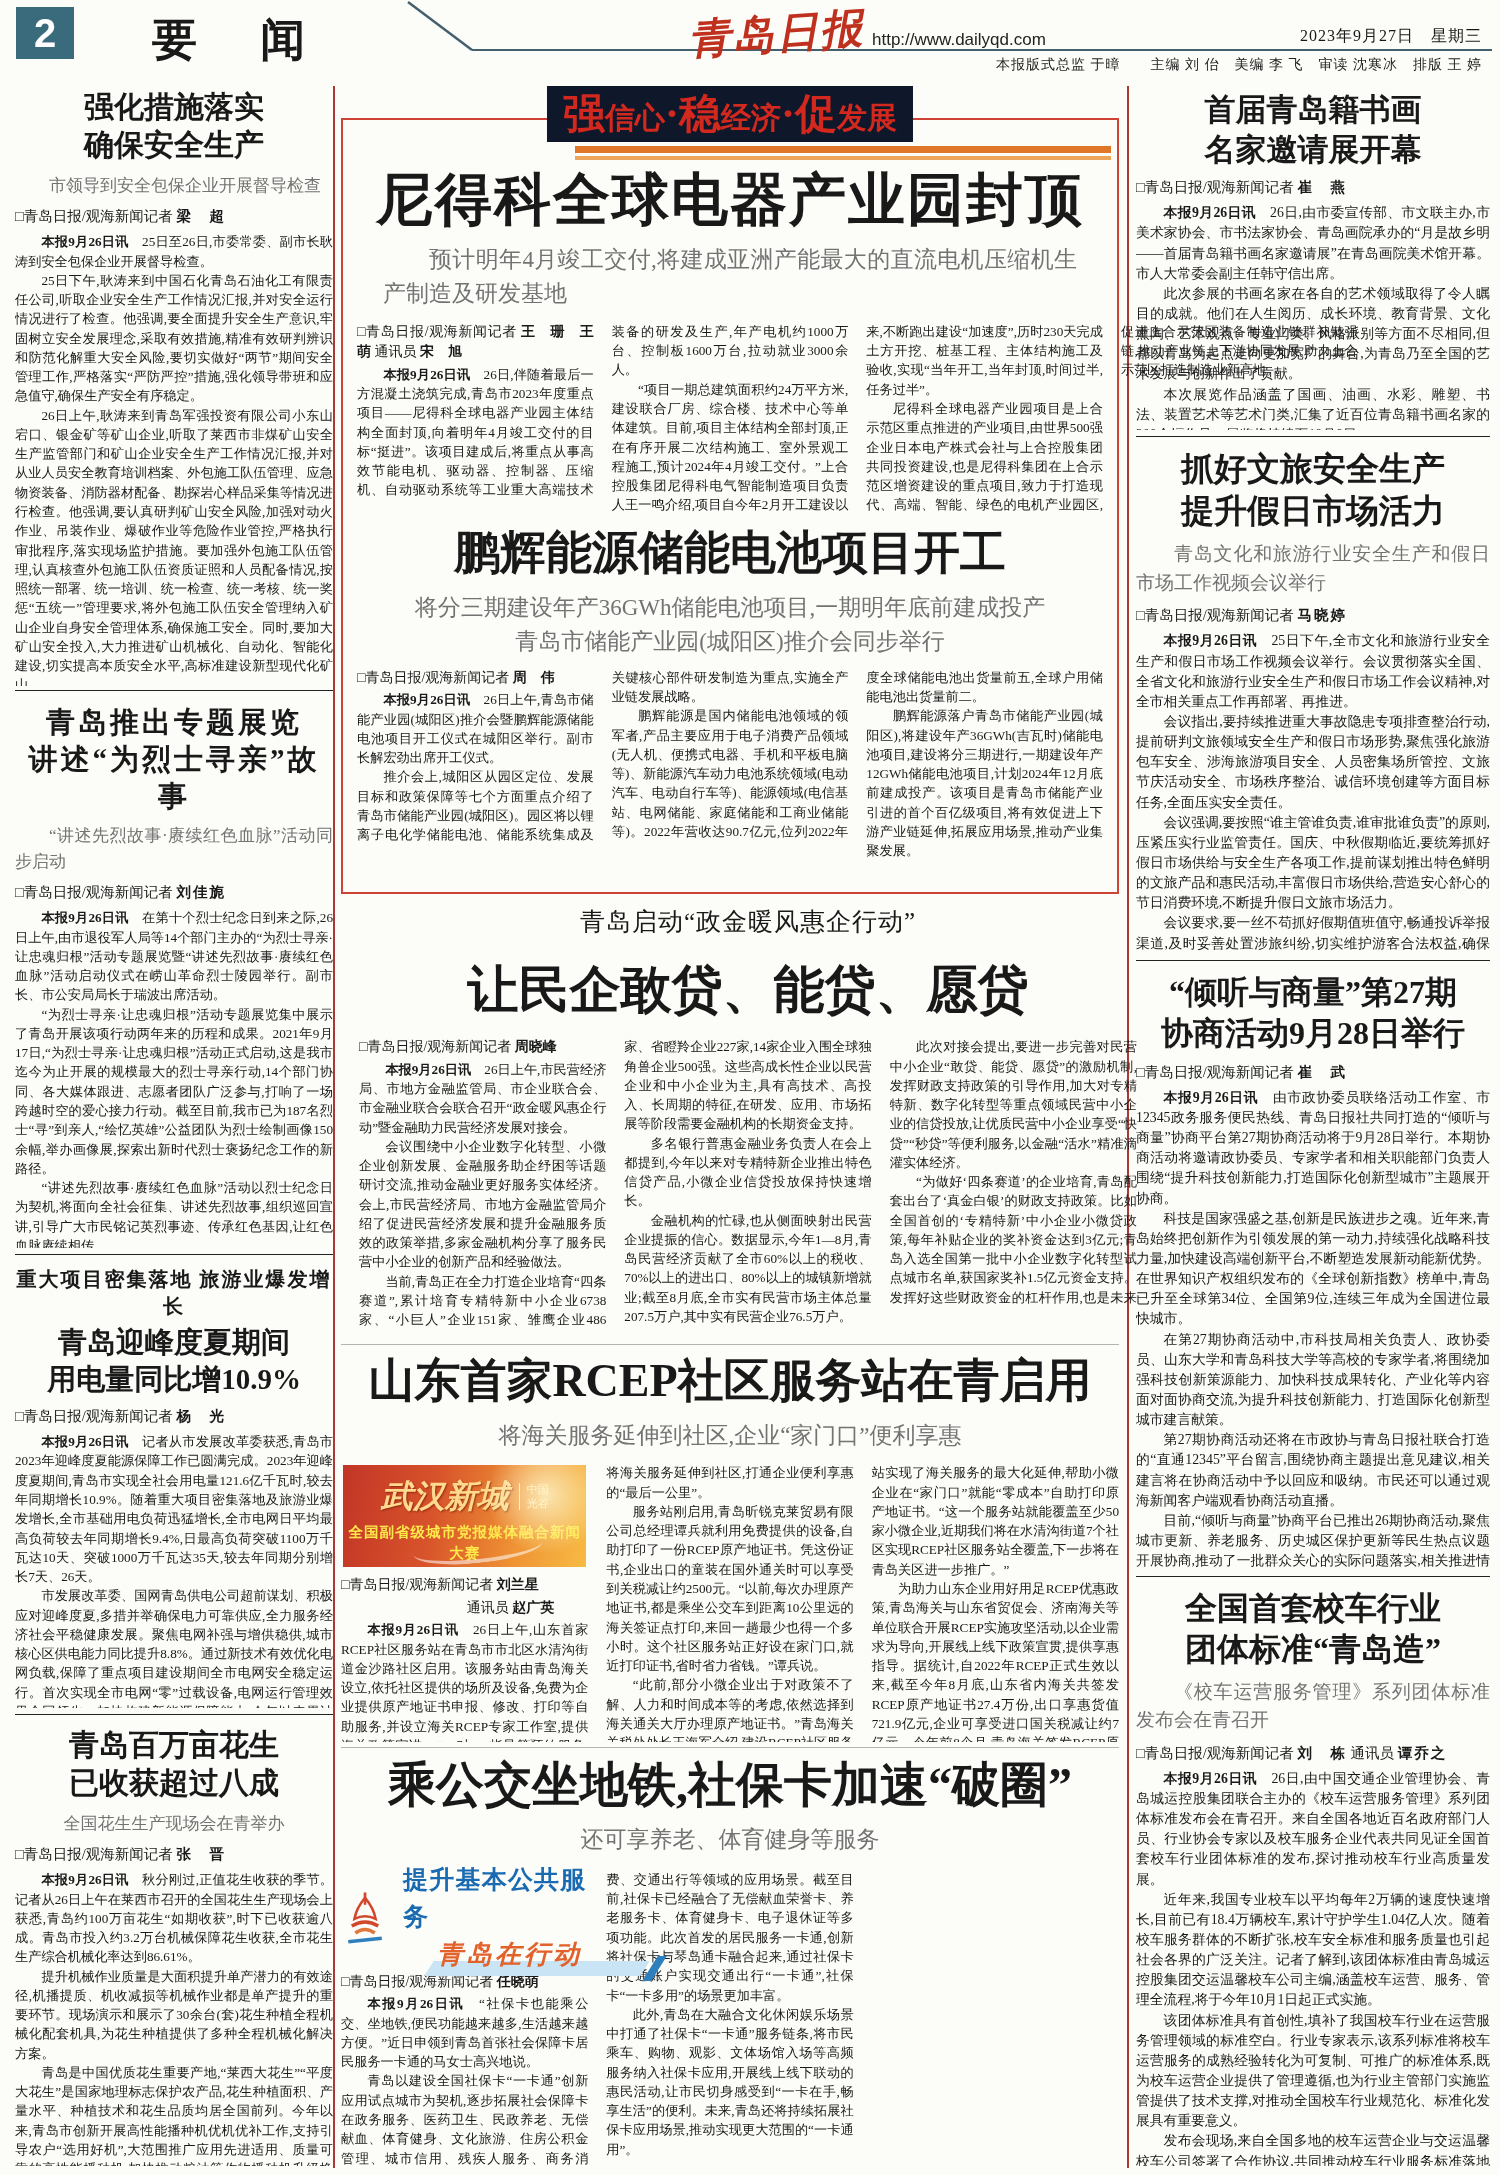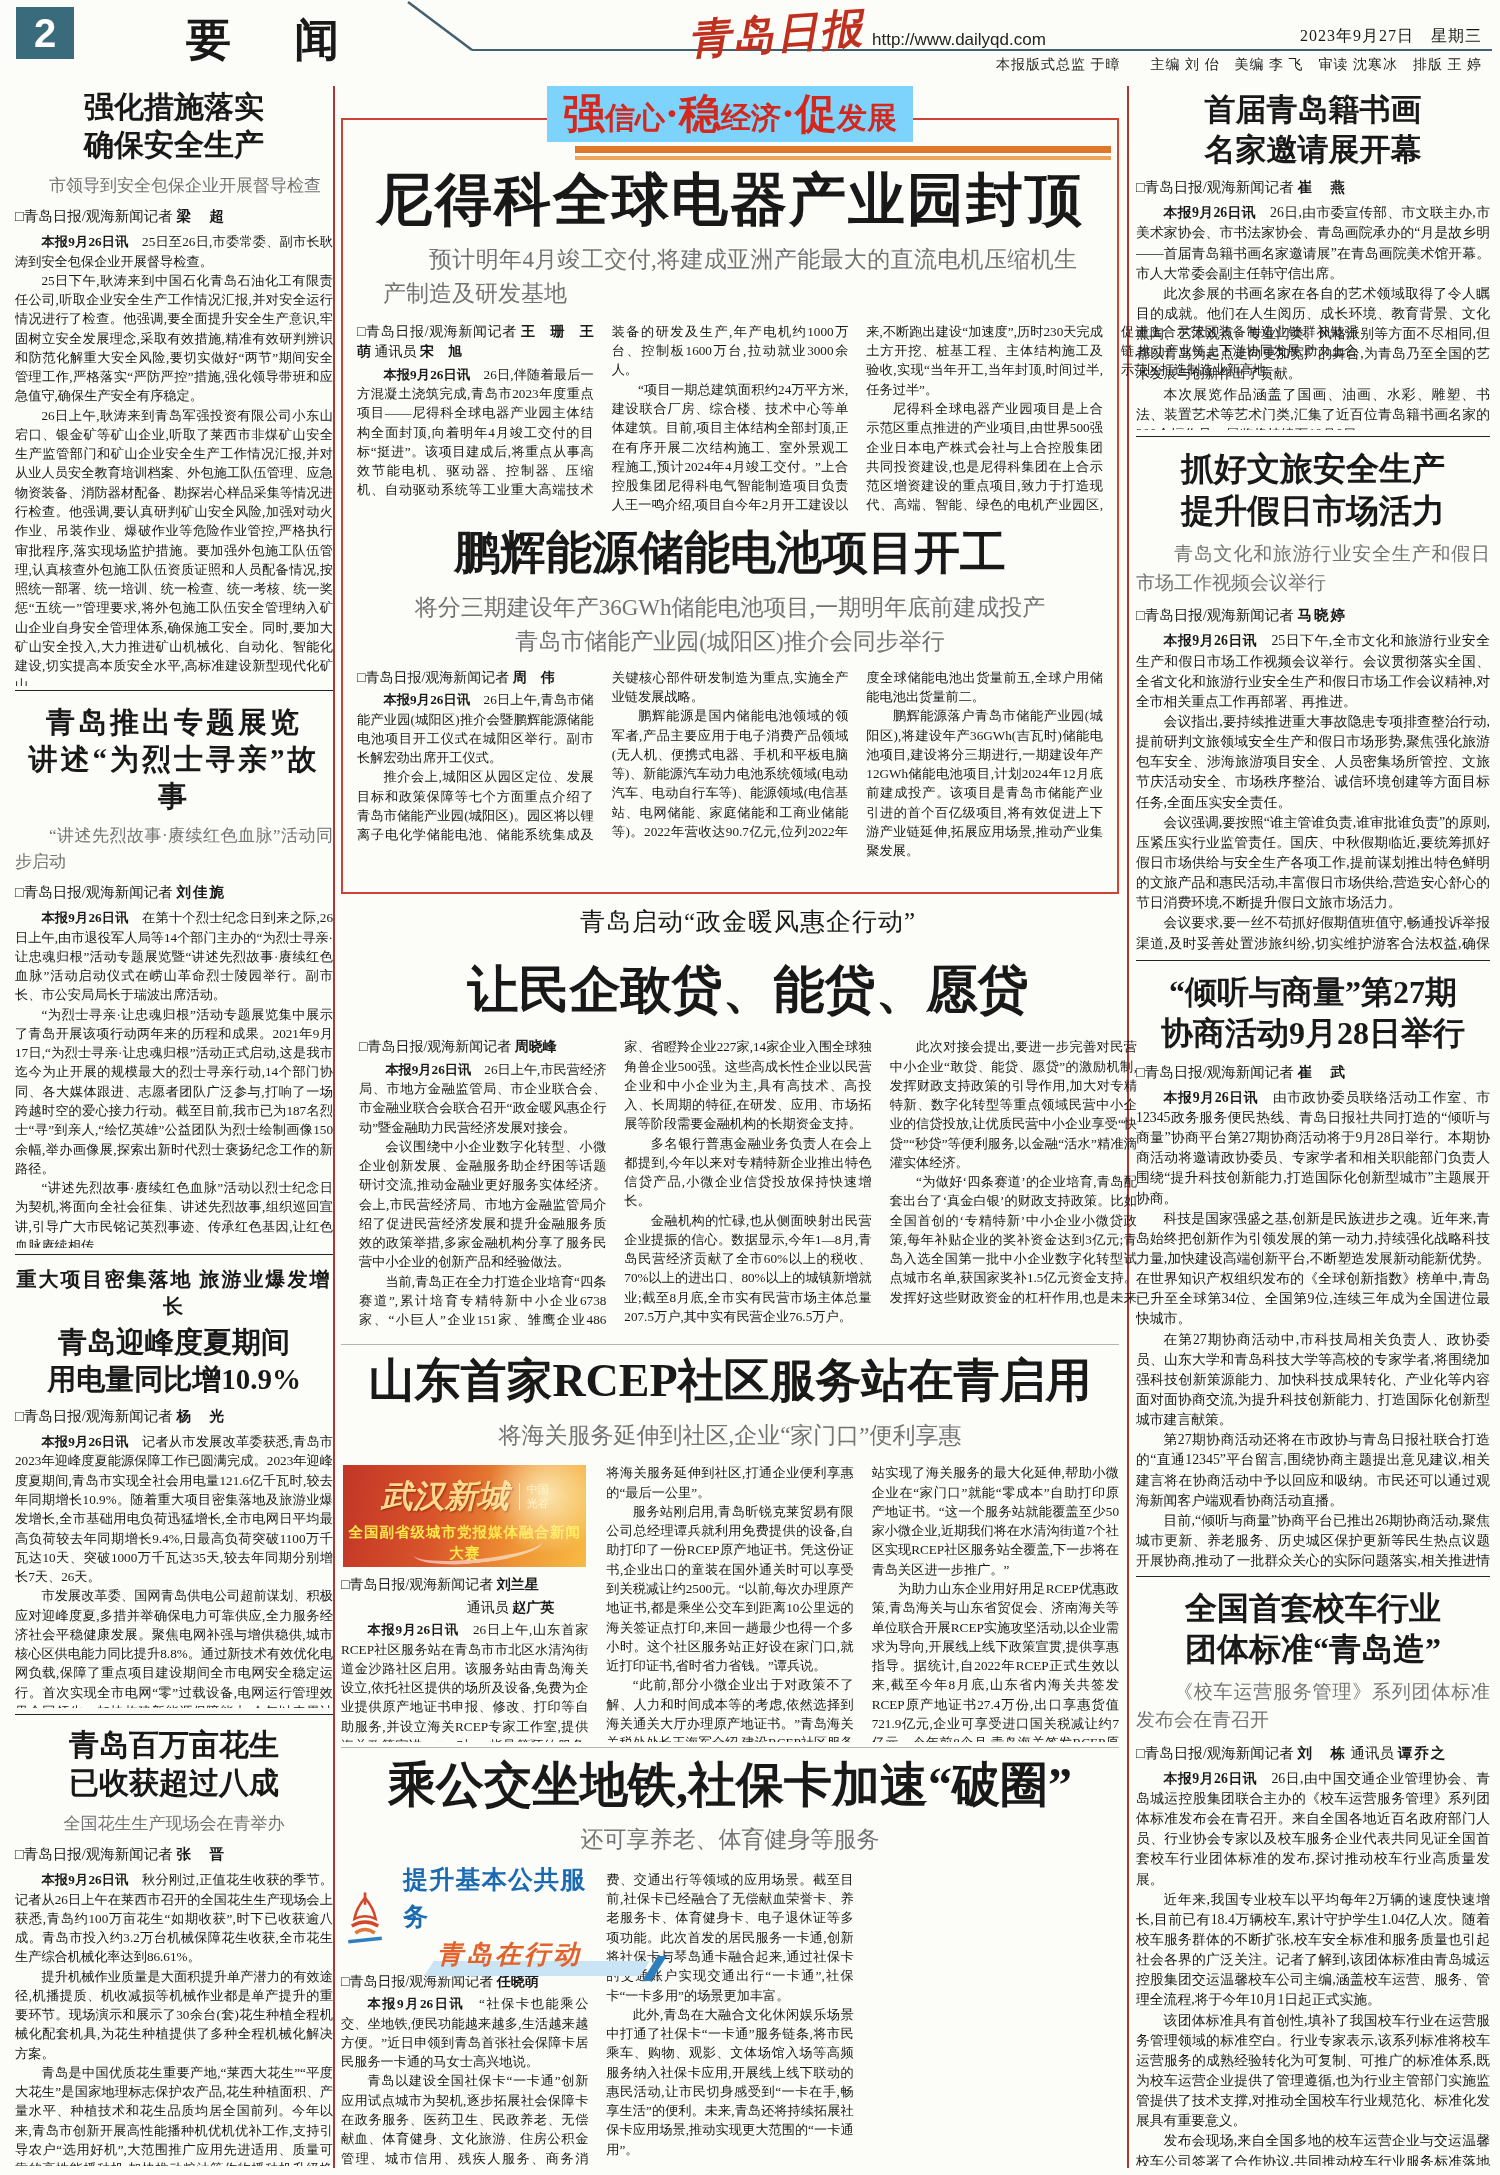--- a/index.html
+++ b/index.html
@@ -2,21 +2,21 @@
 <html><head>
 <meta charset="utf-8">
 <style>
   html,body{margin:0;padding:0;background:#d8d8d2;}
   .page{position:relative;width:1500px;height:2175px;margin:0 auto;background:#fcfcf8;
         font-family:"Liberation Serif","DejaVu Serif",serif;color:#191919;overflow:hidden;}
   
   .pagenum{position:absolute;left:16px;top:7px;width:58px;height:52px;background:#3a6b7d;color:#fff;
            display:flex;align-items:center;justify-content:center;font-family:"Liberation Sans","DejaVu Sans",sans-serif;
            font-size:40px;font-weight:bold;}
-  .section-name{position:absolute;left:152px;top:10px;font-size:45px;font-weight:900;letter-spacing:26px;margin-left:34px;}
+  .section-name{position:absolute;left:152px;top:10px;font-size:45px;font-weight:900;letter-spacing:26px;}
   .masthead{position:absolute;left:688px;top:6px;font-size:42px;font-weight:bold;font-style:italic;
             color:#c0301f;transform:rotate(-4deg);letter-spacing:2px;}
   .site-url{position:absolute;left:872px;top:30px;font-size:17px;color:#222;
             font-family:"Liberation Sans","DejaVu Sans",sans-serif;}
   .dateline{position:absolute;right:18px;top:26px;font-size:16px;letter-spacing:1px;margin-left:41px;}
   .staffline{position:absolute;right:18px;top:56px;font-size:14px;letter-spacing:1px;color:#222;}
   .hdr-svg{position:absolute;left:0;top:0;}
   
   .vsep{position:absolute;top:86px;height:2082px;width:2px;background:#a83a33;}
   .hsep{position:absolute;height:1px;background:#222;}
@@ -30,21 +30,21 @@
   .sub.ctr{text-align:center;text-indent:0;white-space:pre-line;}
   .sub.big{font-size:23px;}
   .by{font-size:14.5px;margin-top:9px;}
   .by b{letter-spacing:2px;}
   .body{font-size:13.2px;line-height:1.46;text-align:justify;margin-top:6px;}
   .body p{margin:0;text-indent:2em;}
   .cols3{column-count:3;column-gap:18px;column-fill:auto;}
   .flowby{font-size:14px;text-indent:0 !important;margin-bottom:2px;}
   
   .redbox{position:absolute;left:341px;top:118px;width:774px;height:772px;border:2px solid #cf4236;overflow:visible;}
-  .banner{position:absolute;top:-34px;left:50%;transform:translateX(-50%);background:#7dd3fc;padding:0 16px;
+  .banner{position:absolute;top:-34px;left:50%;transform:translateX(-50%);background:#0f172a;padding:0 16px;
           white-space:nowrap;color:#d3281e;font-weight:900;}
   .banner .bg{font-size:42px;}
   .banner .sm{font-size:30px;}
   .bars{position:absolute;top:26px;left:30%;right:6px;}
   .bars .b1{height:7px;background:#e0762a;}
   .bars .b2{height:4px;background:#eda55c;margin-top:3px;}
   .boxpad{padding:44px 14px 6px 14px;}
   .h-main{font-size:57px;letter-spacing:2px;}
   .h-2{font-size:46px;}
   .h-3{font-size:51px;}

